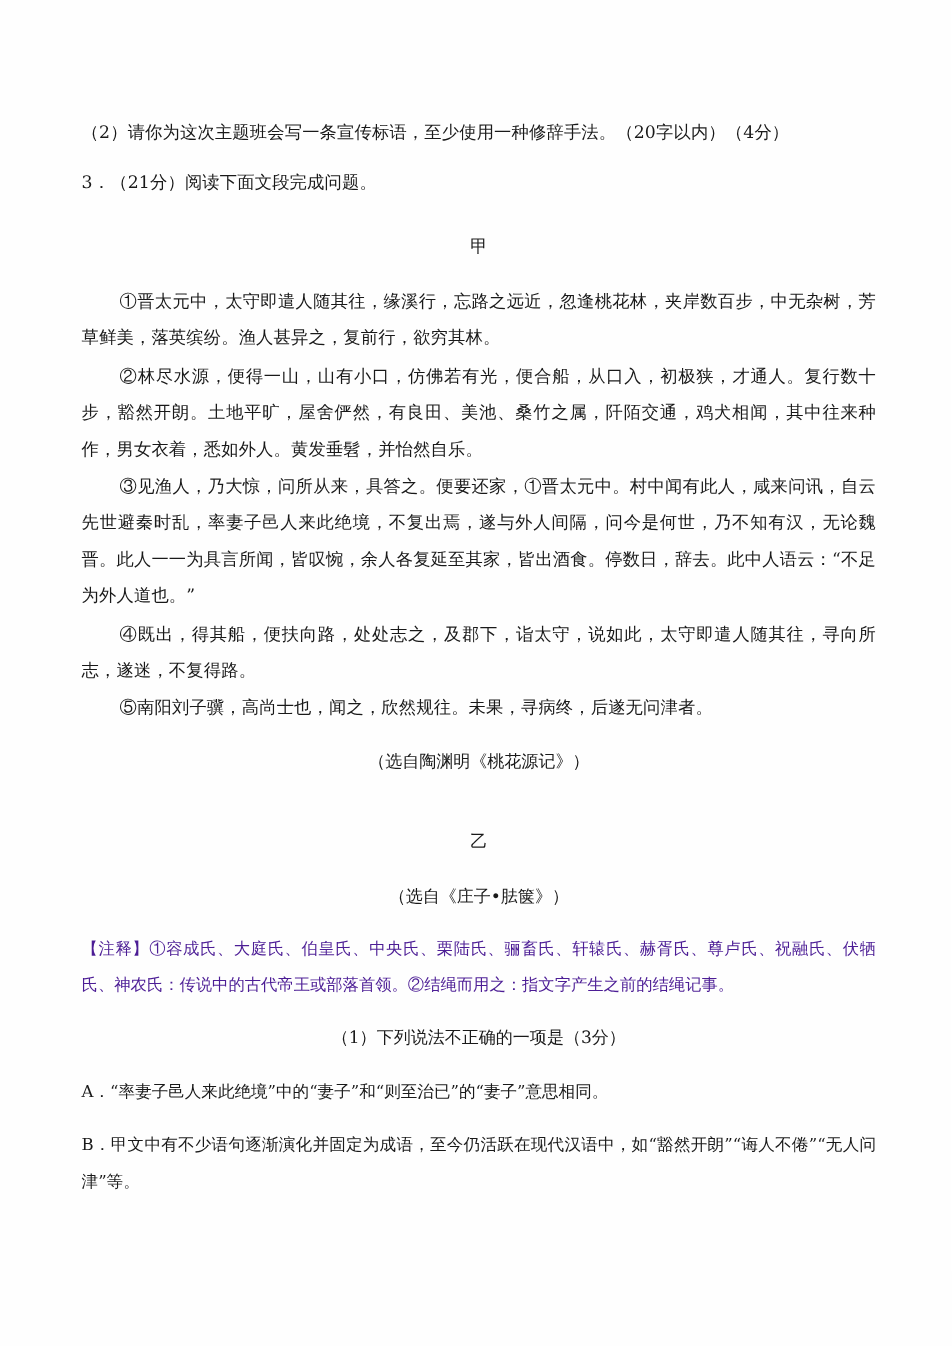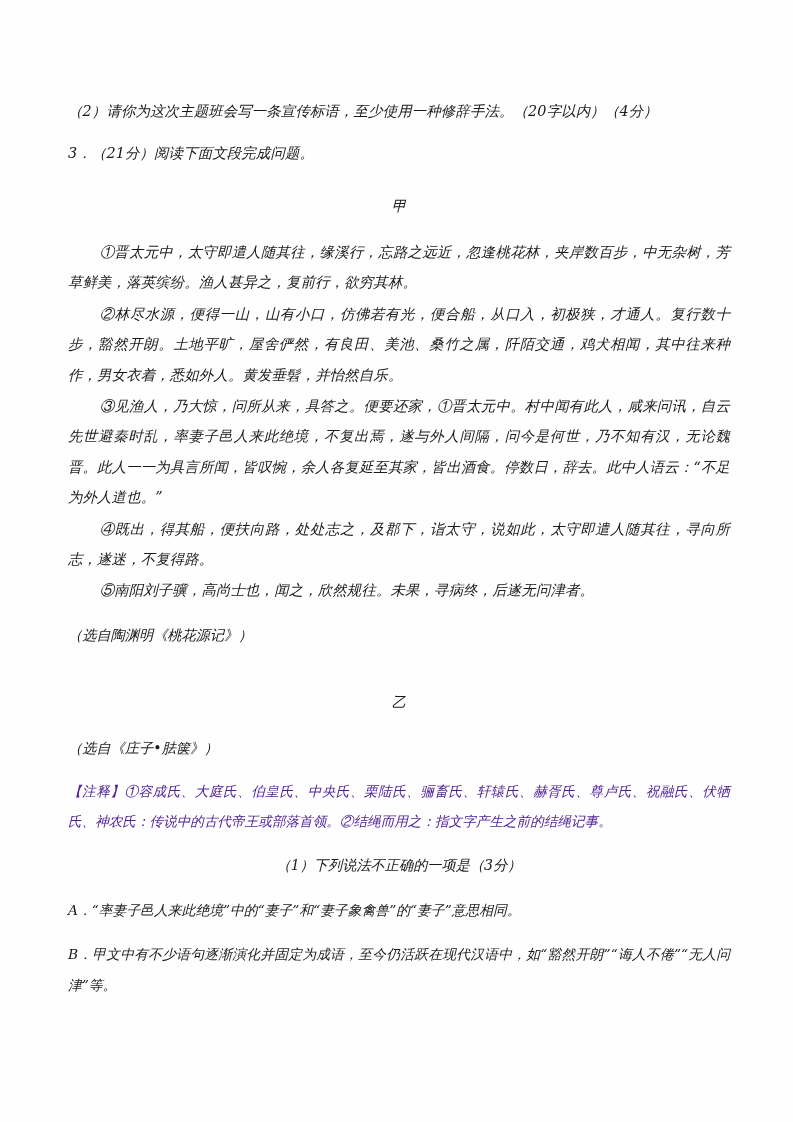--- a/index.html
+++ b/index.html
@@ -15,21 +15,20 @@
     position: relative;
     overflow: hidden;
   }
   .page {
     position: absolute;
     left: 0;
     top: 0;
     width: 793px;
     height: 1122px;
     background: #fefefe;
-    font-style: italic;
   }
   .content {
     position: absolute;
     left: 68px;
     top: 96px;
     width: 662px;
   }
   
   .p {
     font-size: 14.4px;
@@ -48,21 +47,21 @@
   }
   .section-label {
     font-size: 14.4px;
     line-height: 34px;
     text-align: center;
     color: #191919;
   }
   .src {
     font-size: 14.2px;
     line-height: 30.2px;
-    text-align: left;
+    text-align: center;
     text-indent: 0;
     color: #191919;
   }
   .note {
     font-size: 13.6px;
     line-height: 29.4px;
     text-align: justify;
     text-justify: inter-ideograph;
     color: #4c1d95;
   }
@@ -112,17 +111,17 @@
 
     <p class="section-label">乙</p>
 
 
     <p class="src">（选自《庄子•胠箧》）</p>
 
     <p class="note">【注释】①容成氏、大庭氏、伯皇氏、中央氏、栗陆氏、骊畜氏、轩辕氏、赫胥氏、尊卢氏、祝融氏、伏牺氏、神农氏：传说中的古代帝王或部落首领。②结绳而用之：指文字产生之前的结绳记事。</p>
 
     <p class="q-line">（1）下列说法不正确的一项是（3分）</p>
 
-    <p class="opt">A．“率妻子邑人来此绝境”中的“妻子”和“妻子象禽兽”的“妻子”意思相同。</p>
+    <p class="opt">A．“率妻子邑人来此绝境”中的“妻子”和“则至治已”的“妻子”意思相同。</p>
     <p class="opt">B．甲文中有不少语句逐渐演化并固定为成语，至今仍活跃在现代汉语中，如“豁然开朗”“诲人不倦”“无人问津”等。</p>
 
   </div>
 </div>
 
 </body></html>

